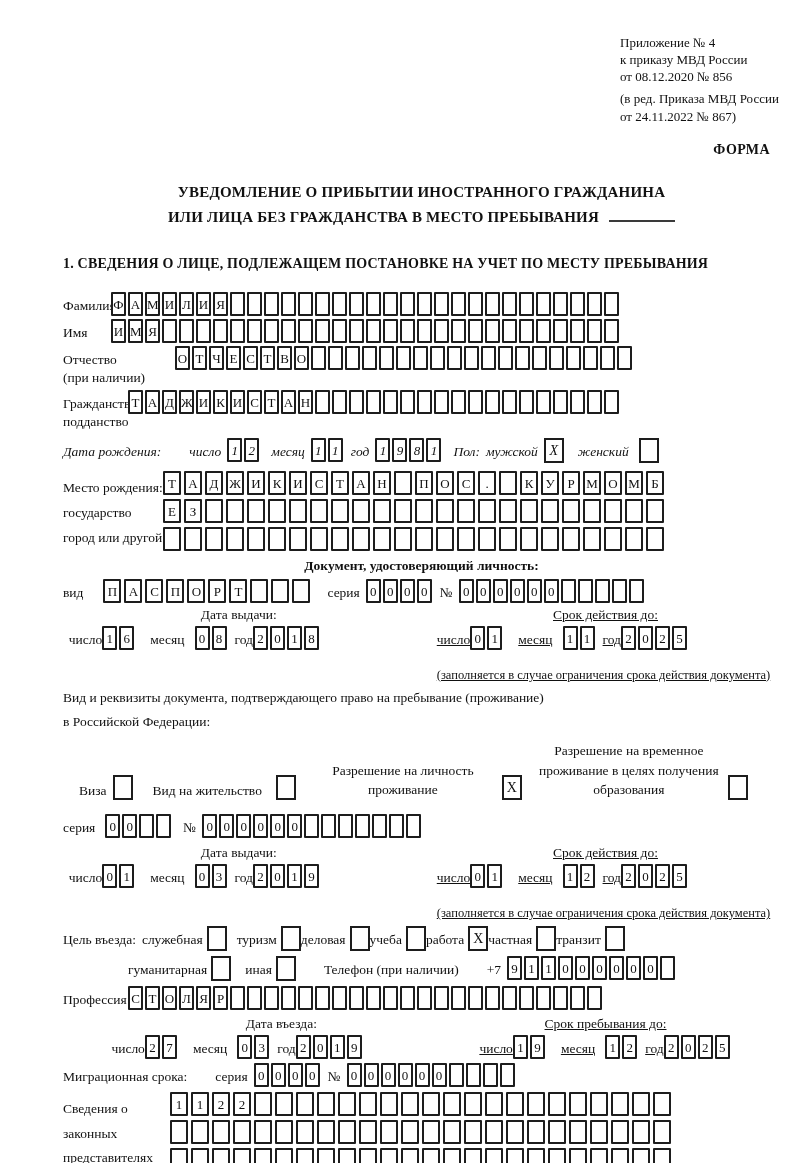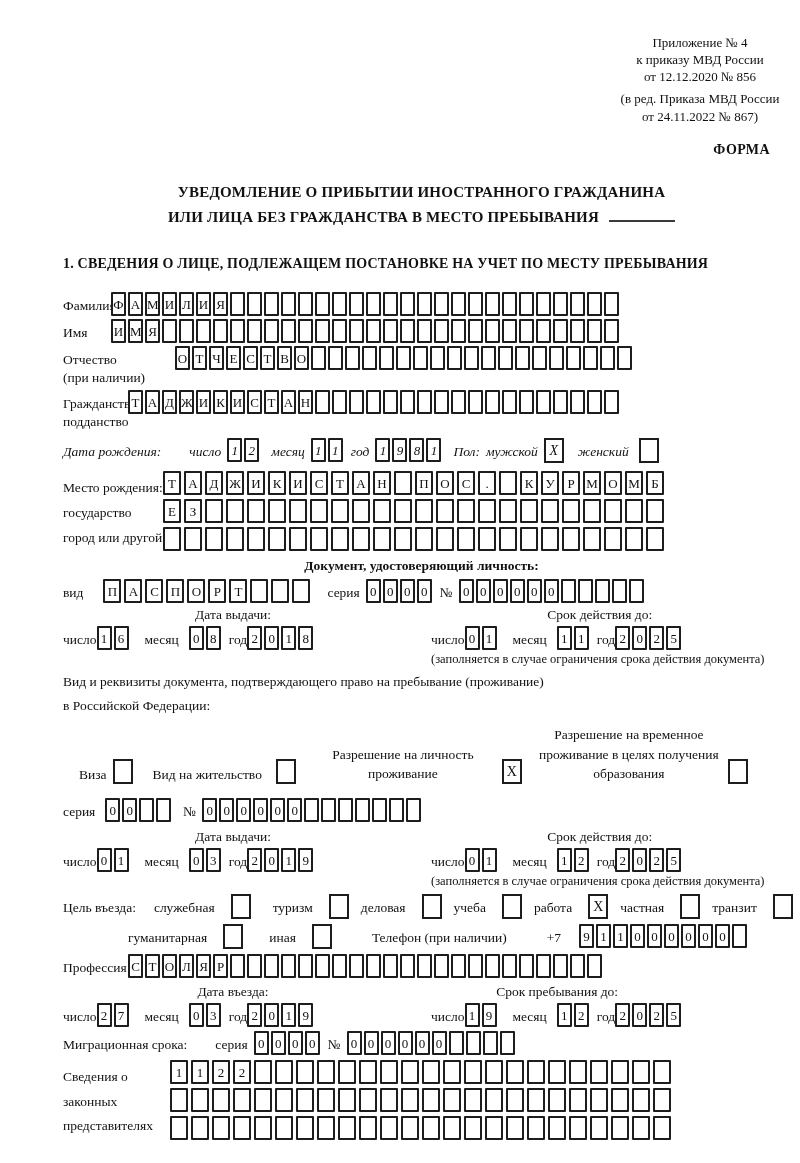--- a/index.html
+++ b/index.html
@@ -5,21 +5,21 @@
   * { box-sizing: border-box; margin: 0; padding: 0; }
   html, body { background: #ffffff; }
   body {
     width: 800px; height: 1163px; overflow: hidden;
     color: #111; font-family: "Liberation Serif", "DejaVu Serif", serif;
     font-size: 13.5px; line-height: 1.35;
   }
   .page { padding: 34px 20px 0 63px; }
 
   
-  .hdr { margin-left: 557px; font-size: 13px; line-height: 1.32; text-align: center; }
+  .hdr { margin-left: 557px; font-size: 13px; line-height: 1.32; }
   .hdr .grp2 { margin-top: 5px; }
   .form-label { text-align: right; font-weight: bold; font-size: 14px; margin: 16px 10px 0 0; letter-spacing: .4px; }
 
   
   .title { text-align: center; font-weight: bold; font-size: 15px; margin-top: 20px; line-height: 1.7; letter-spacing: .2px; }
   .uline { display: inline-block; width: 66px; border-bottom: 2.5px solid #3a3a3a; margin-left: 10px; vertical-align: baseline; }
 
   .sec { font-weight: bold; font-size: 14px; margin: 24px 0 18px 0; letter-spacing: .2px; }
 
   
@@ -40,50 +40,50 @@
     border: 2px solid #1d1d1d; text-align: center; line-height: 22px;
     font-size: 14px; vertical-align: top; background: #fff;
   }
 
   .w48 { width: 48px; } .w65 { width: 65px; } .w100 { width: 100px; }
   .w107 { width: 107px; } .w112 { width: 112px; }
   .ml6 { margin-left: 6px; } .ml10 { margin-left: 10px; } .ml14 { margin-left: 14px; }
   .ml20 { margin-left: 20px; } .ml28 { margin-left: 28px; }
 
   
-  .dates { display: flex; margin-bottom: 2px; }
+  .dates { display: flex; margin-bottom: 2px; justify-content: center; }
   .dgroup { }
   .dgroup.left { width: 340px; }
-  .dgroup.right { margin-left: 28px; }
+  .dgroup.right { margin-left: 28px; text-decoration: underline; }
   .dhead { text-align: center; padding-bottom: 2px; }
   .dline { display: flex; align-items: flex-start; }
-  .dnote { font-size: 12.5px; text-align: right; padding: 1px 4px 0 0; white-space: nowrap; }
+  .dnote { font-size: 12.5px; text-align: right; padding: 1px 4px 0 0; white-space: nowrap; margin-top: 16px; }
 
   .center-bold { text-align: center; font-weight: bold; margin: 2px 0 3px 0; }
 
   .intro { line-height: 1.8; }
 
   
   .opts { display: flex; align-items: flex-end; margin: 2px 0 14px 16px; }
   .opt-multi { width: 186px; text-align: center; padding-top: 5px; line-height: 1.45; }
   .opts .checkbox { margin-top: 3px; }
 
-  .purpose { display: flex; align-items: flex-start; margin-bottom: 5px; gap: 12px; }
+  .purpose { display: flex; align-items: flex-start; margin-bottom: 5px; }
   .purpose .lbl { padding-top: 5px; }
   .purpose .checkbox { margin-left: 4px; }
 </style>
 </head>
 <body>
 
 <div class="page">
 
   <div class="hdr">
     <div>Приложение № 4</div>
     <div>к приказу МВД России</div>
-    <div>от 12.12.2020 № 856</div>
+    <div>от 08.12.2020 № 856</div>
     <div class="grp2">
       <div>(в ред. Приказа МВД России</div>
       <div>от 24.11.2022 № 867)</div>
     </div>
   </div>
   <div class="form-label">ФОРМА</div>
 
   <div class="title">
     <div>УВЕДОМЛЕНИЕ О ПРИБЫТИИ ИНОСТРАННОГО ГРАЖДАНИНА</div>
     <div>

